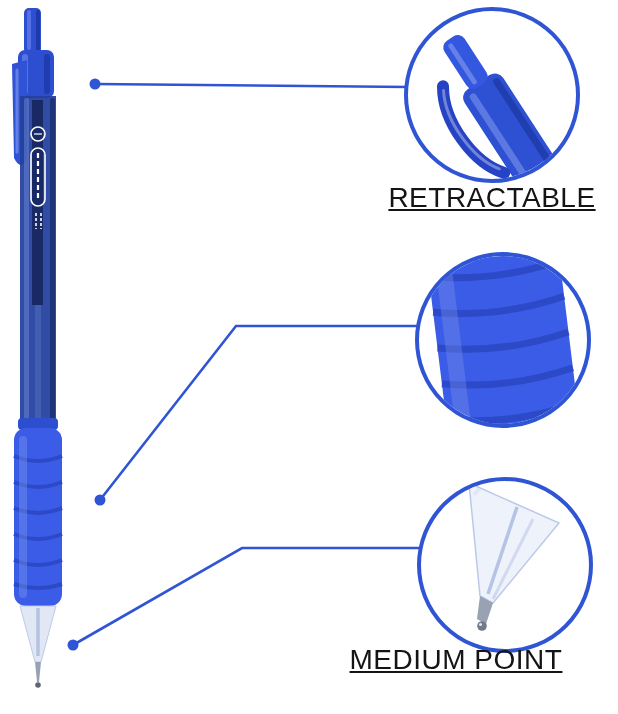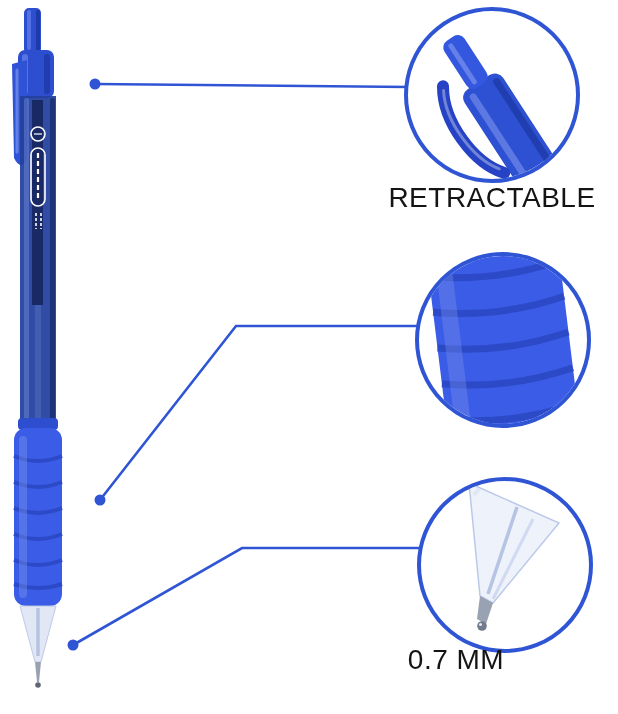--- a/index.html
+++ b/index.html
@@ -36,20 +36,21 @@
   .circle-tip         { left: 417px; top: 477px; }
   .feature-label {
     position: absolute;
     width: 240px;
     text-align: center;
     color: #141414;
     font-size: 28px;
     letter-spacing: 0.5px;
     line-height: 32px;
     white-space: nowrap;
+    text-decoration: underline;
   }
   .label-retractable { left: 372px; top: 182px; }
   .label-grip        { left: 376px; top: 422px; }
   .label-tip         { left: 336px; top: 644px; }
   .label-tip span { display: block; }
 </style>
 </head>
 <body>
 
 <div class="canvas">
@@ -170,16 +171,16 @@
       <polygon points="59,115 72,122 65,143 56,138" fill="#99a2b3"></polygon>
       <circle cx="61" cy="145" r="4.8" fill="#727b8c"></circle>
       <circle cx="59.5" cy="143.5" r="1.5" fill="#e8eaee"></circle>
     </svg>
   </div>
 
   <div class="feature-label label-retractable">RETRACTABLE</div>
 
 
   <div class="feature-label label-tip">
-    <span>0.7 MM</span>
+    <span>MEDIUM POINT</span>
   </div>
 
 </div>
 
 </body></html>

